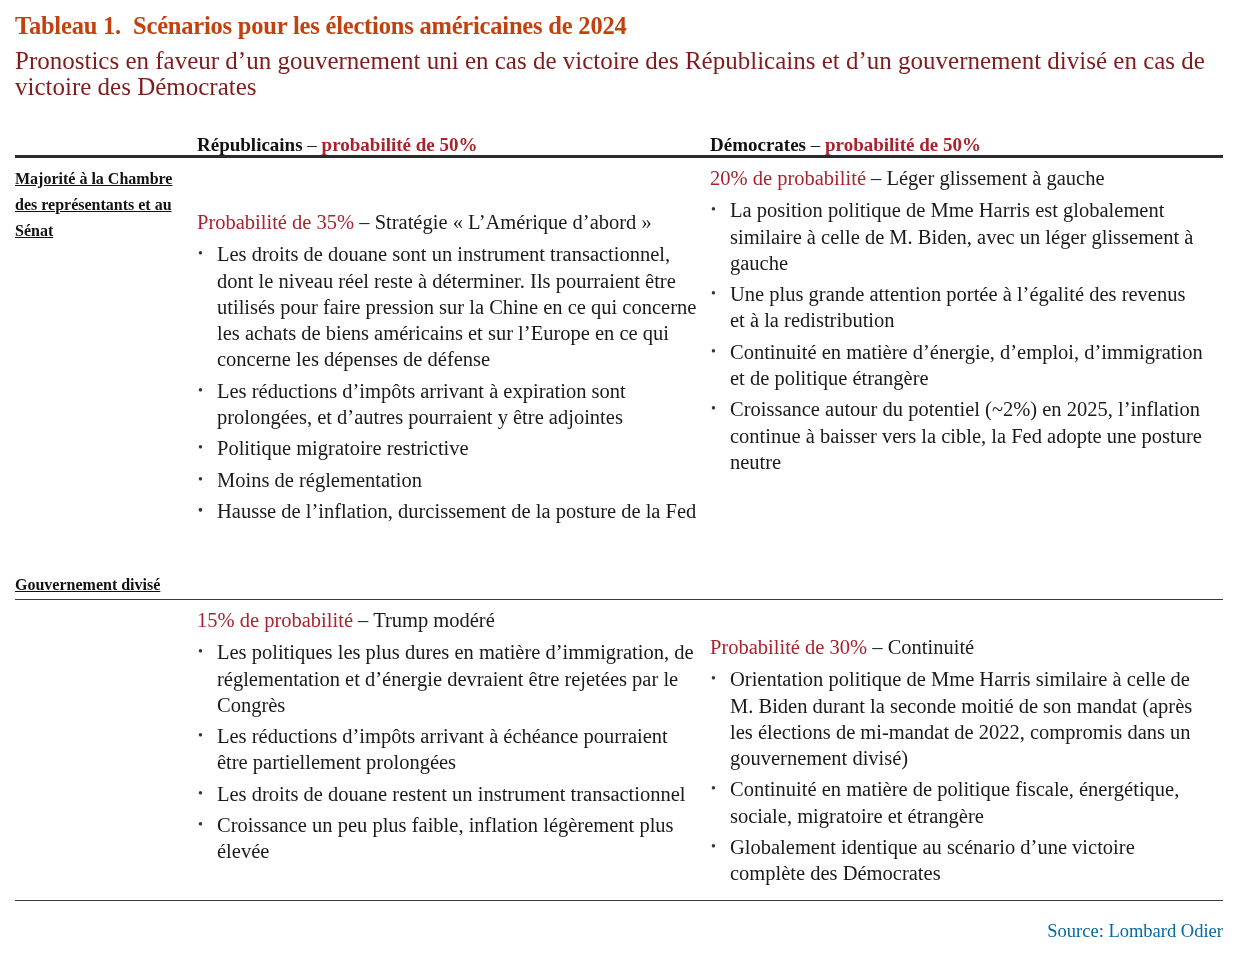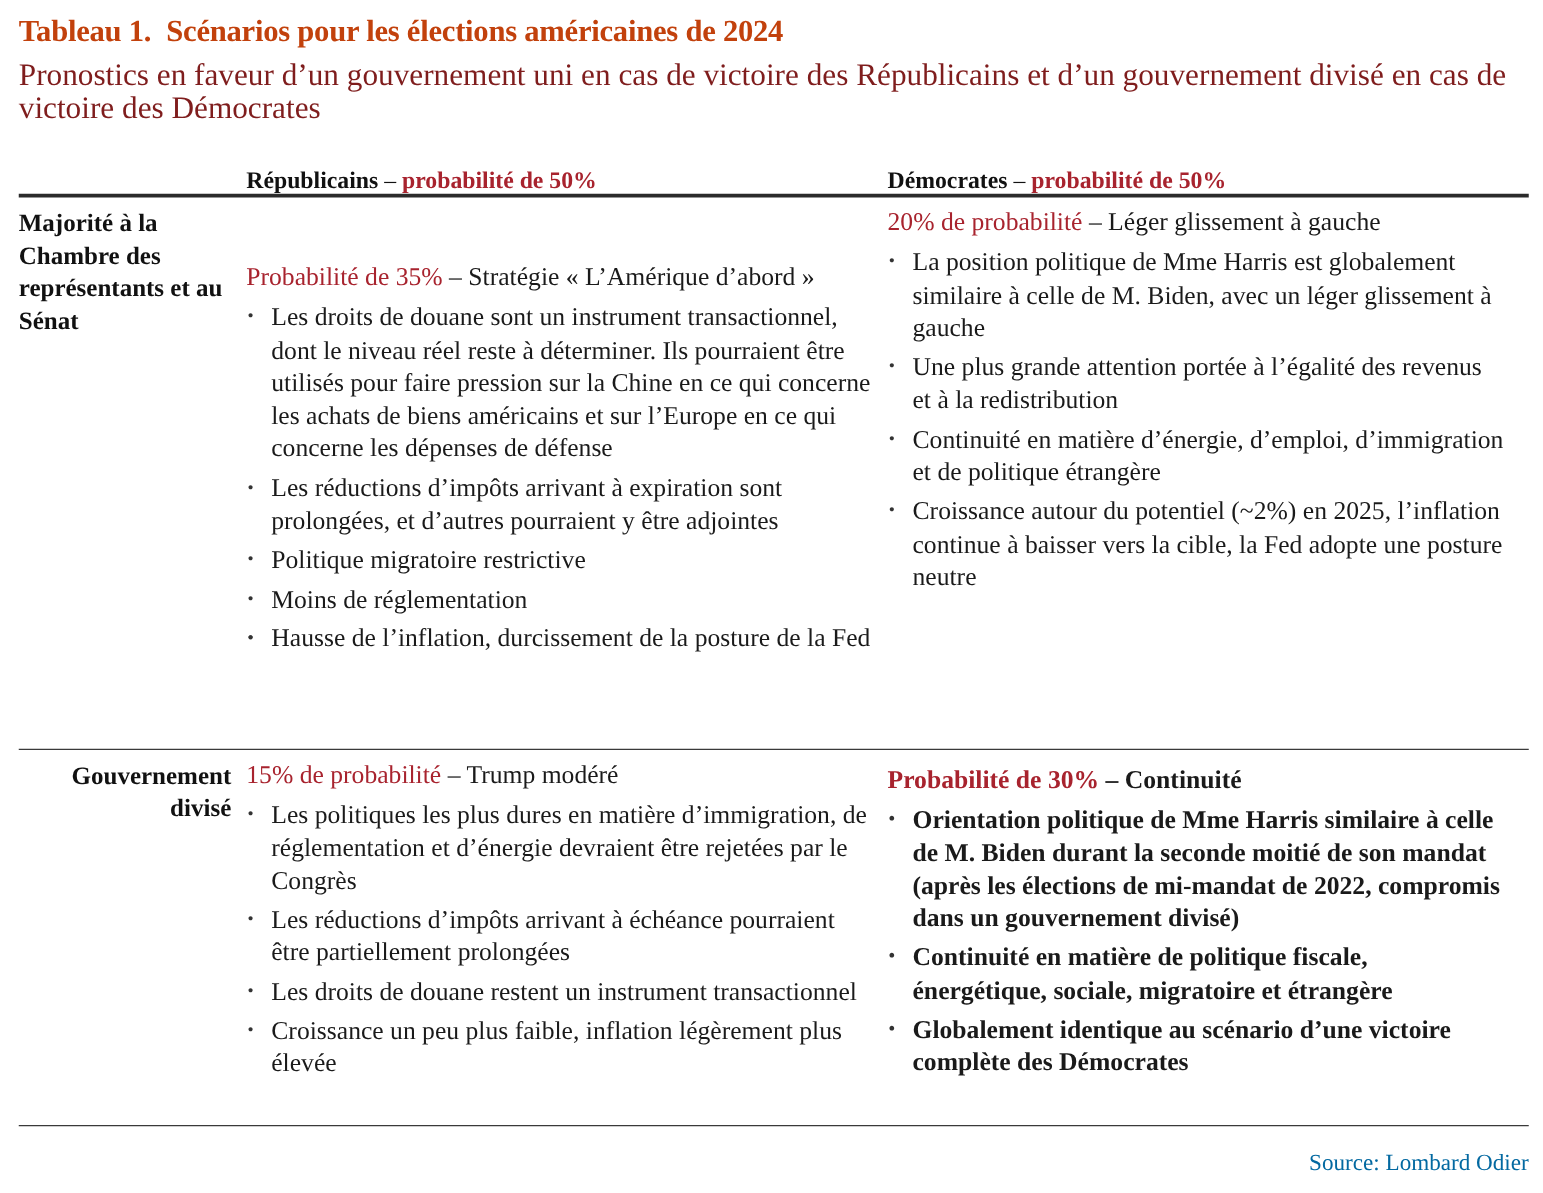--- a/index.html
+++ b/index.html
@@ -27,21 +27,21 @@
     .colhead .red { color: #a8232e; }
     .colhead .dash { font-weight: normal; }
     .rule-thick {
       position: absolute; left: 15px; width: 1208px; top: 155px; height: 3px; background: #2b2b2b;
     }
     .rule-thin {
       position: absolute; left: 15px; width: 1208px; height: 1px; background: #3a3a3a;
     }
     .rowhead {
       position: absolute; left: 15px; width: 170px;
-      font-size: 20px; font-weight: bold; line-height: 26px; color: #111;
+      font-size: 16px; font-weight: bold; line-height: 26px; color: #111; text-decoration: underline;
     }
     .cell {
       position: absolute;
       font-size: 20.5px; line-height: 26.3px; color: #1a1a1a;
     }
     .cell .scen { white-space: nowrap; }
     .cell .scen .red { color: #a8232e; }
     .cell ul { list-style: none; margin: 6px 0 0 0; padding: 0; }
     .cell li {
       position: relative; padding-left: 20px; margin-bottom: 5px;
@@ -90,33 +90,33 @@
   <ul>
     <li><span class="bullet">•</span><span>La position politique de Mme Harris est globalement similaire à celle de M. Biden, avec un léger glissement à gauche</span></li>
     <li><span class="bullet">•</span><span>Une plus grande attention portée à l’égalité des revenus et à la redistribution</span></li>
     <li><span class="bullet">•</span><span>Continuité en matière d’énergie, d’emploi, d’immigration et de politique étrangère</span></li>
     <li><span class="bullet">•</span><span>Croissance autour du potentiel (~2%) en 2025, l’inflation continue à baisser vers la cible, la Fed adopte une posture neutre</span></li>
   </ul>
 </div>
 
 <div class="rule-thin" style="top:599px;"></div>
 
-<div class="rowhead" style="top:608px;text-align:right;">Gouvernement divisé</div>
+<div class="rowhead" style="top:572px;">Gouvernement divisé</div>
 
 <div class="cell" style="left:197px; top:607px; width:500px;">
   <div class="scen"><span class="red">15% de probabilité</span><span> – </span><span>Trump modéré</span></div>
   <ul>
     <li><span class="bullet">•</span><span>Les politiques les plus dures en matière d’immigration, de réglementation et d’énergie devraient être rejetées par le Congrès</span></li>
     <li><span class="bullet">•</span><span>Les réductions d’impôts arrivant à échéance pourraient être partiellement prolongées</span></li>
     <li><span class="bullet">•</span><span>Les droits de douane restent un instrument transactionnel</span></li>
     <li><span class="bullet">•</span><span>Croissance un peu plus faible, inflation légèrement plus élevée</span></li>
   </ul>
 </div>
 
-<div class="cell" style="left:710px; top:611px; width:495px;font-weight:bold;">
+<div class="cell" style="left:710px; top:634px; width:495px;">
   <div class="scen"><span class="red">Probabilité de 30%</span><span> – </span><span>Continuité</span></div>
   <ul>
     <li><span class="bullet">•</span><span>Orientation politique de Mme Harris similaire à celle de M. Biden durant la seconde moitié de son mandat (après les élections de mi-mandat de 2022, compromis dans un gouvernement divisé)</span></li>
     <li><span class="bullet">•</span><span>Continuité en matière de politique fiscale, énergétique, sociale, migratoire et étrangère</span></li>
     <li><span class="bullet">•</span><span>Globalement identique au scénario d’une victoire complète des Démocrates</span></li>
   </ul>
 </div>
 
 <div class="rule-thin" style="top:900px;"></div>
 

